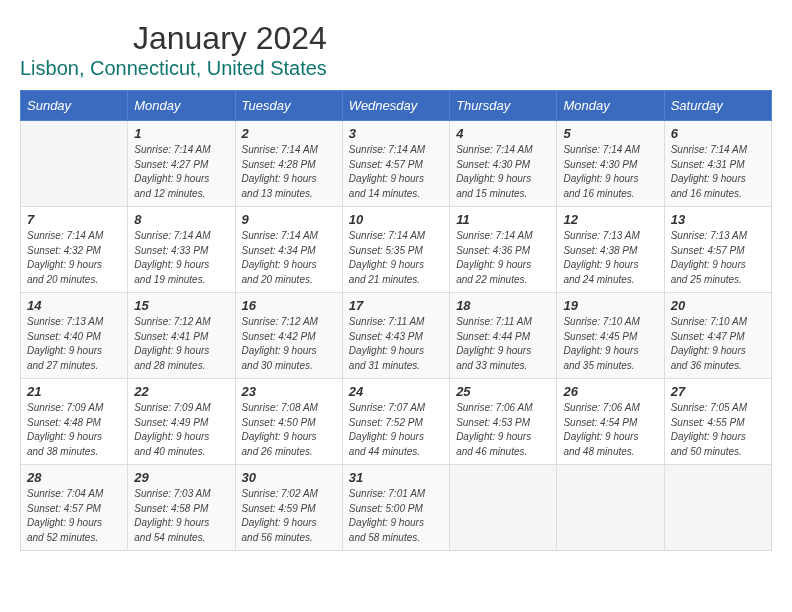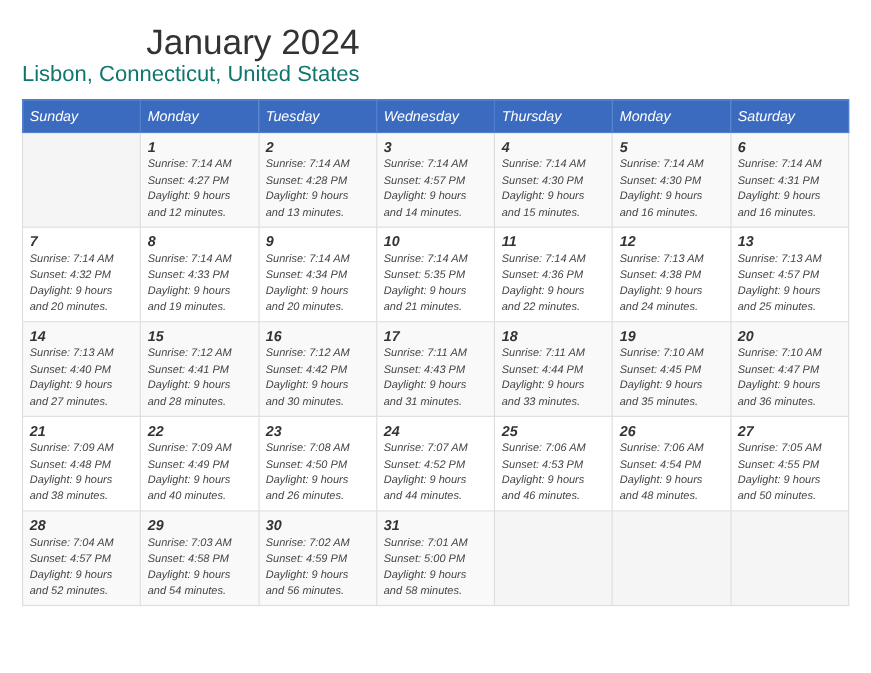--- a/index.html
+++ b/index.html
@@ -327,21 +327,21 @@
   <span>Sunrise: 7:08 AM</span><br>
   <span>Sunset: 4:50 PM</span><br>
   <span>Daylight: 9 hours</span><br>
   <span>and 26 minutes.</span>
 </div>
         </td>
         <td>
           <span class="day-num">24</span>
 <div class="day-info">
   <span>Sunrise: 7:07 AM</span><br>
-  <span>Sunset: 4:52 PM</span><br>
+  <span>Sunset: 7:52 PM</span><br>
   <span>Daylight: 9 hours</span><br>
   <span>and 44 minutes.</span>
 </div>
         </td>
         <td>
           <span class="day-num">25</span>
 <div class="day-info">
   <span>Sunrise: 7:06 AM</span><br>
   <span>Sunset: 4:53 PM</span><br>
   <span>Daylight: 9 hours</span><br>

